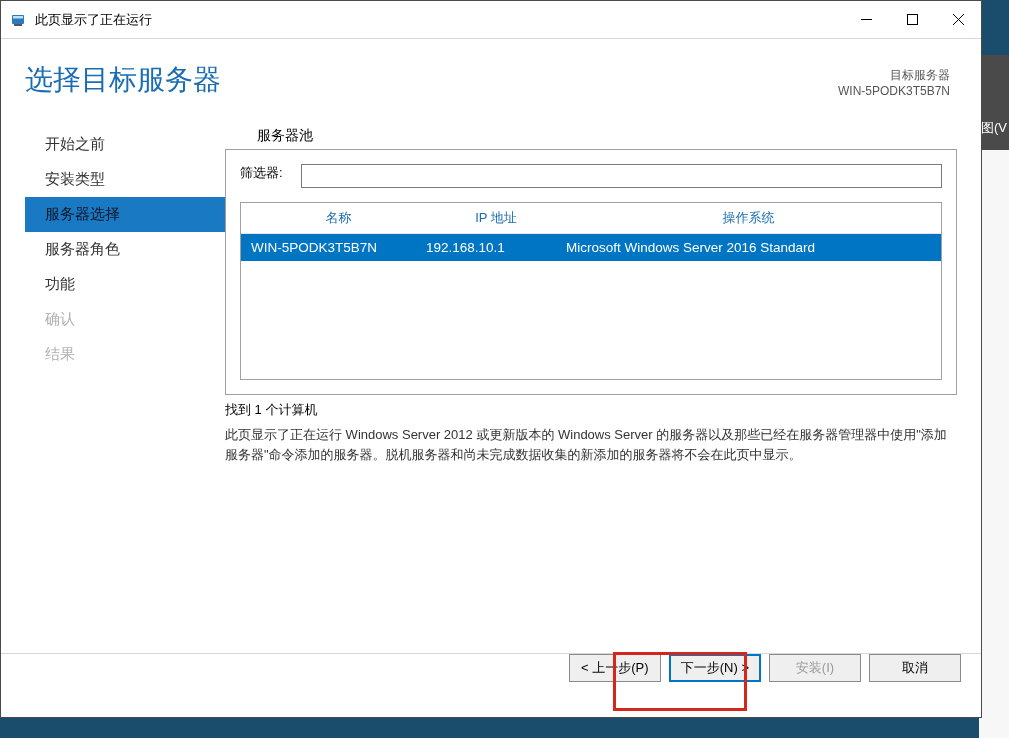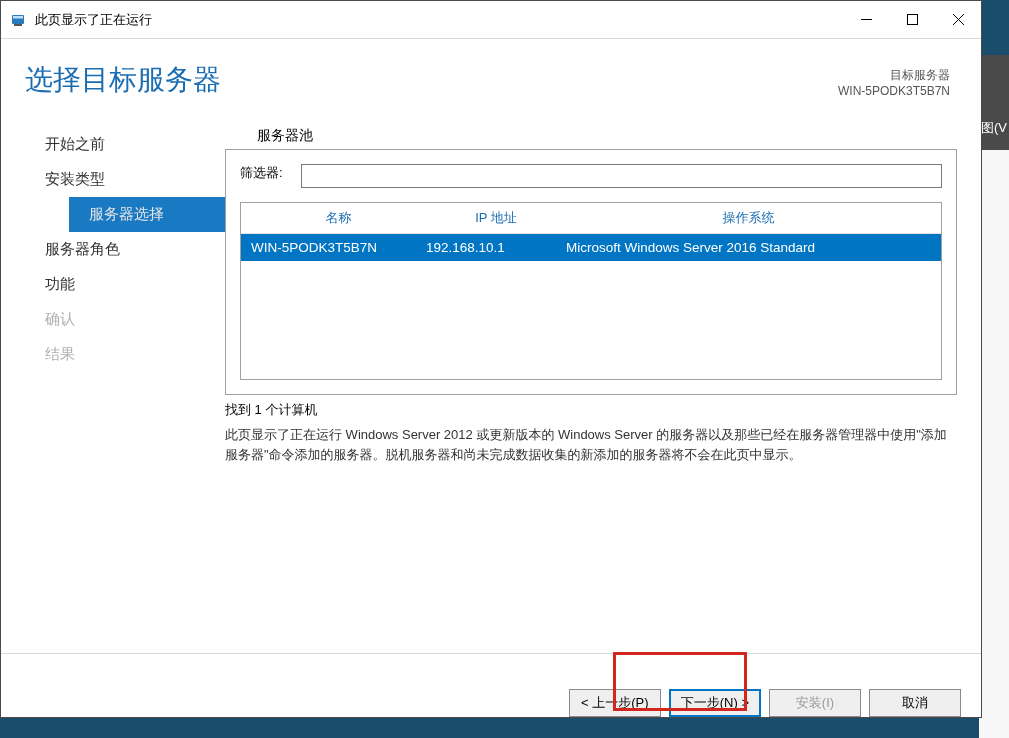--- a/index.html
+++ b/index.html
@@ -97,21 +97,21 @@
     .sidebar {
       width: 200px;
       flex-shrink: 0;
     }
     .sidebar-item {
       padding: 8px 20px;
       font-size: 15px;
       color: #333;
       cursor: pointer;
     }
-    .sidebar-item.active { background: #1979c3; color: #e5e5e5; margin-left: 44px; }
+    .sidebar-item.active { background: #1979c3; color: #0f172a; }
     .sidebar-item.disabled { color: #b0b0b0; cursor: default; }
     .content {
       flex: 1;
       display: flex;
       flex-direction: column;
       min-width: 0;
     }
     .highlight-box {
       border: 3px solid #d4261d;
       padding: 14px 16px 18px 16px;
@@ -186,21 +186,21 @@
     .description {
       font-size: 13px;
       color: #333;
       margin-top: 6px;
       line-height: 1.55;
     }
     .footer {
       height: 64px;
       border-top: 1px solid #d8d8d8;
       display: flex;
-      align-items: flex-end;
+      align-items: flex-start;
       justify-content: flex-end;
       padding: 0 20px;
       gap: 8px;
     }
     .wiz-btn {
       height: 28px;
       min-width: 92px;
       border: 1px solid #8a8a8a;
       background: #efefef;
       font-size: 13px;

